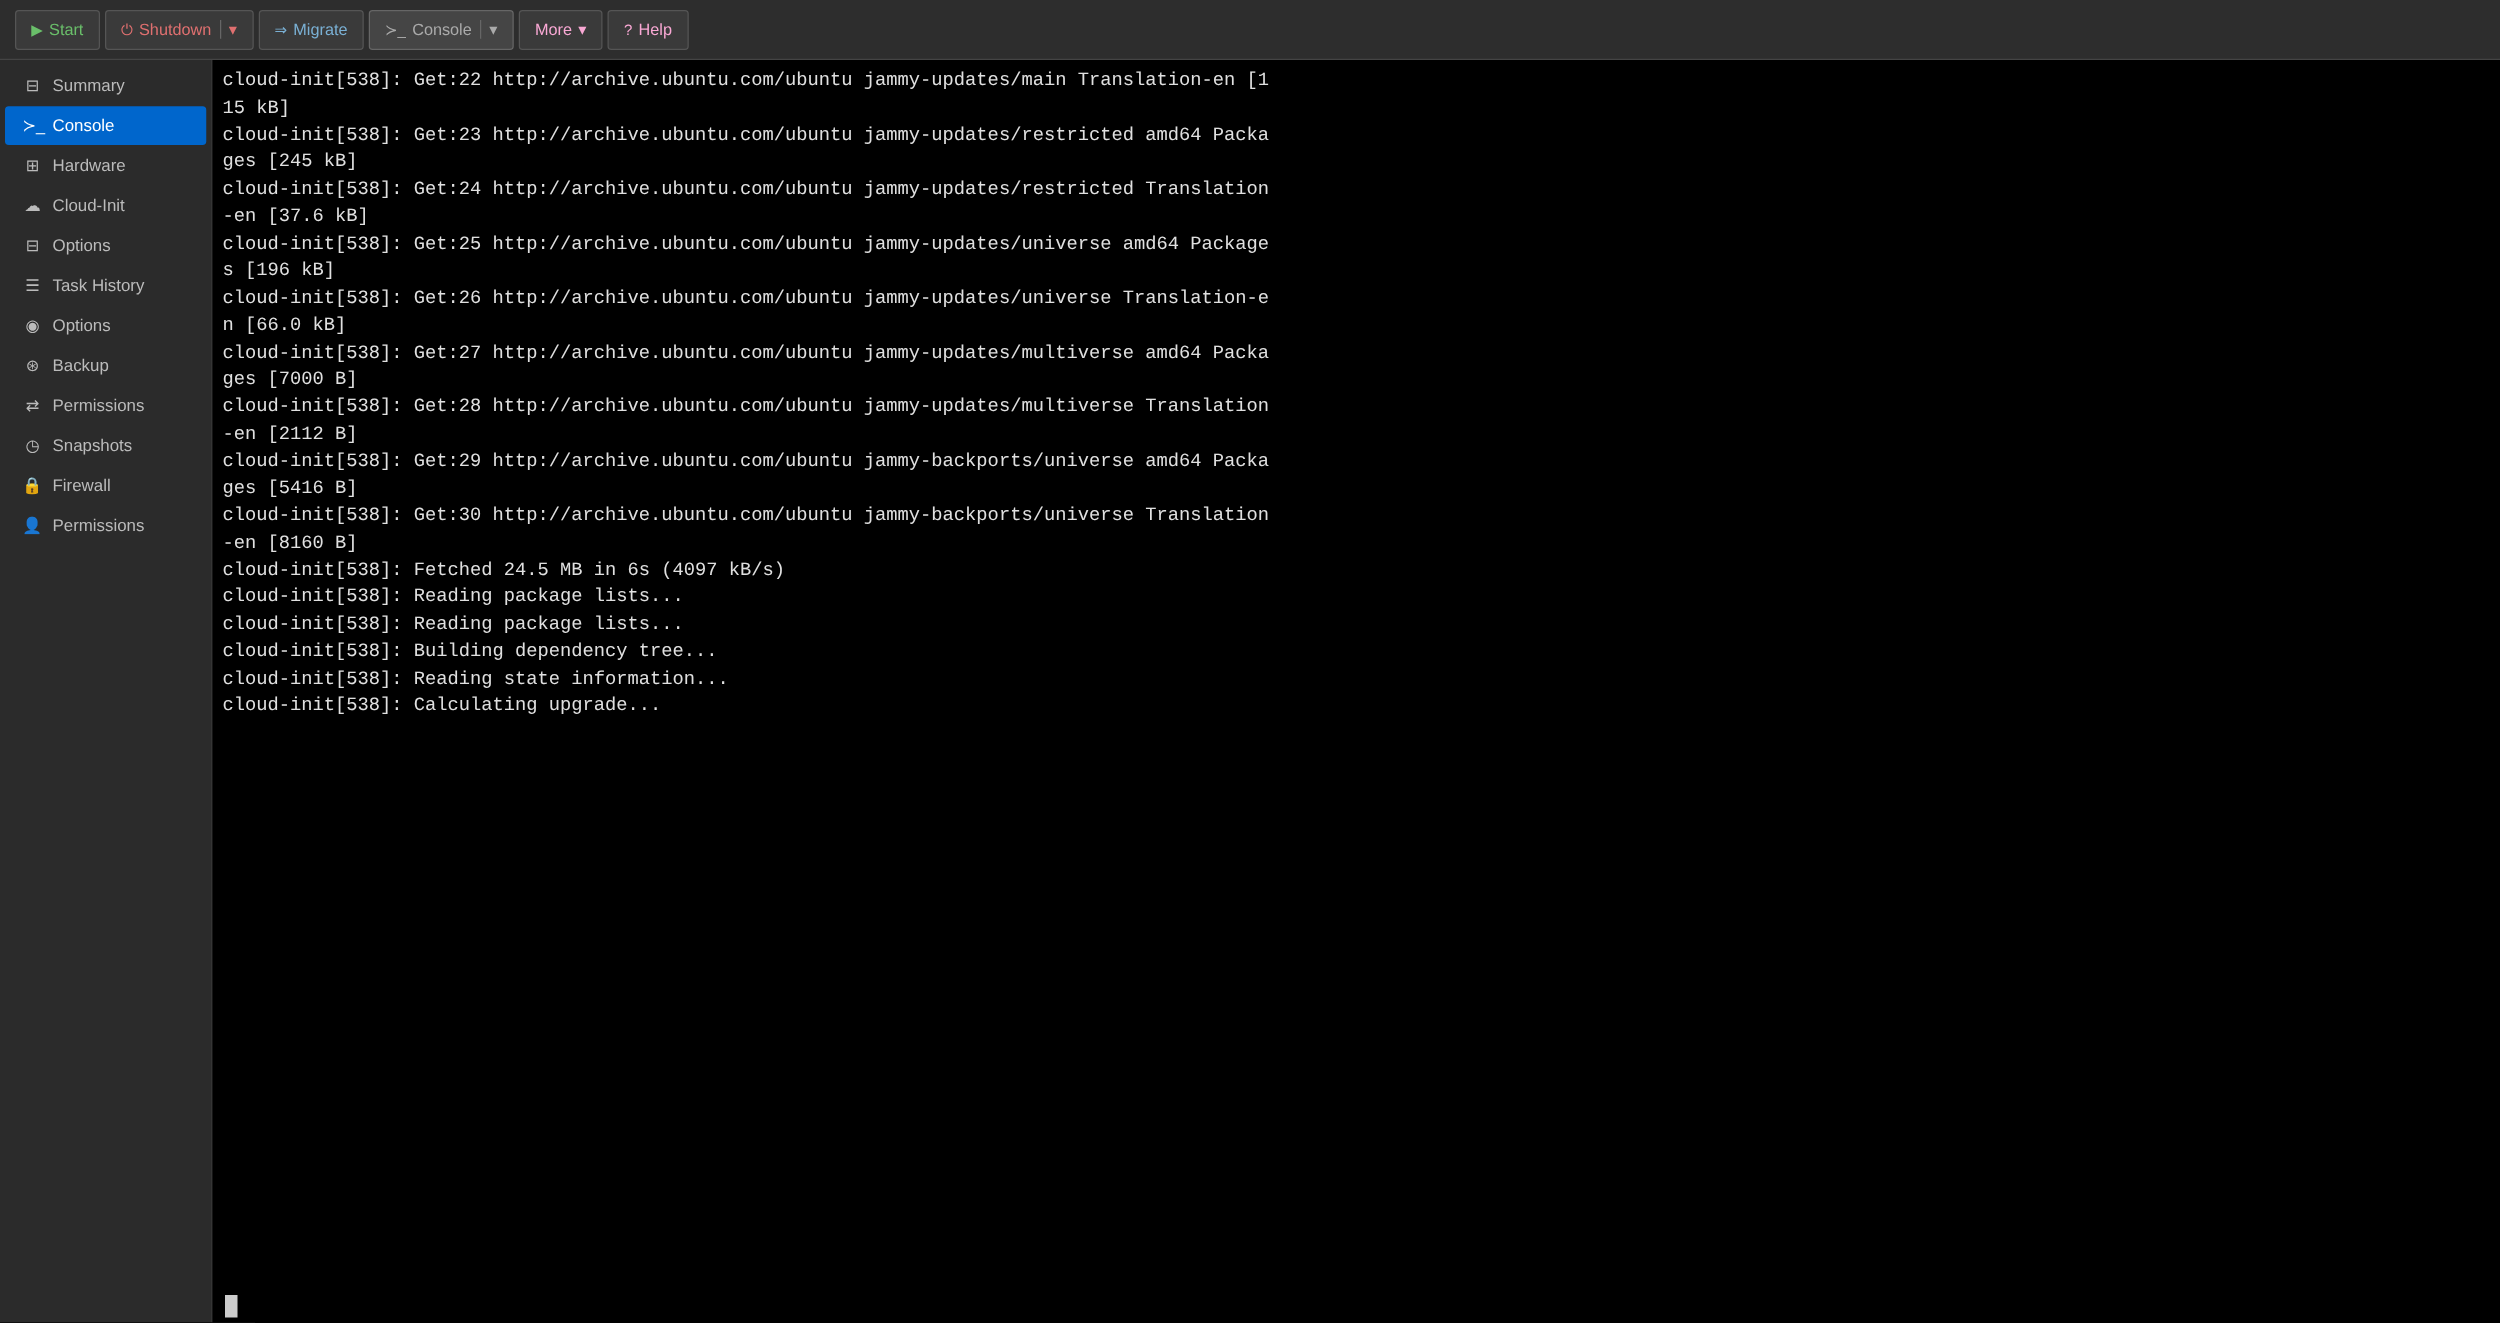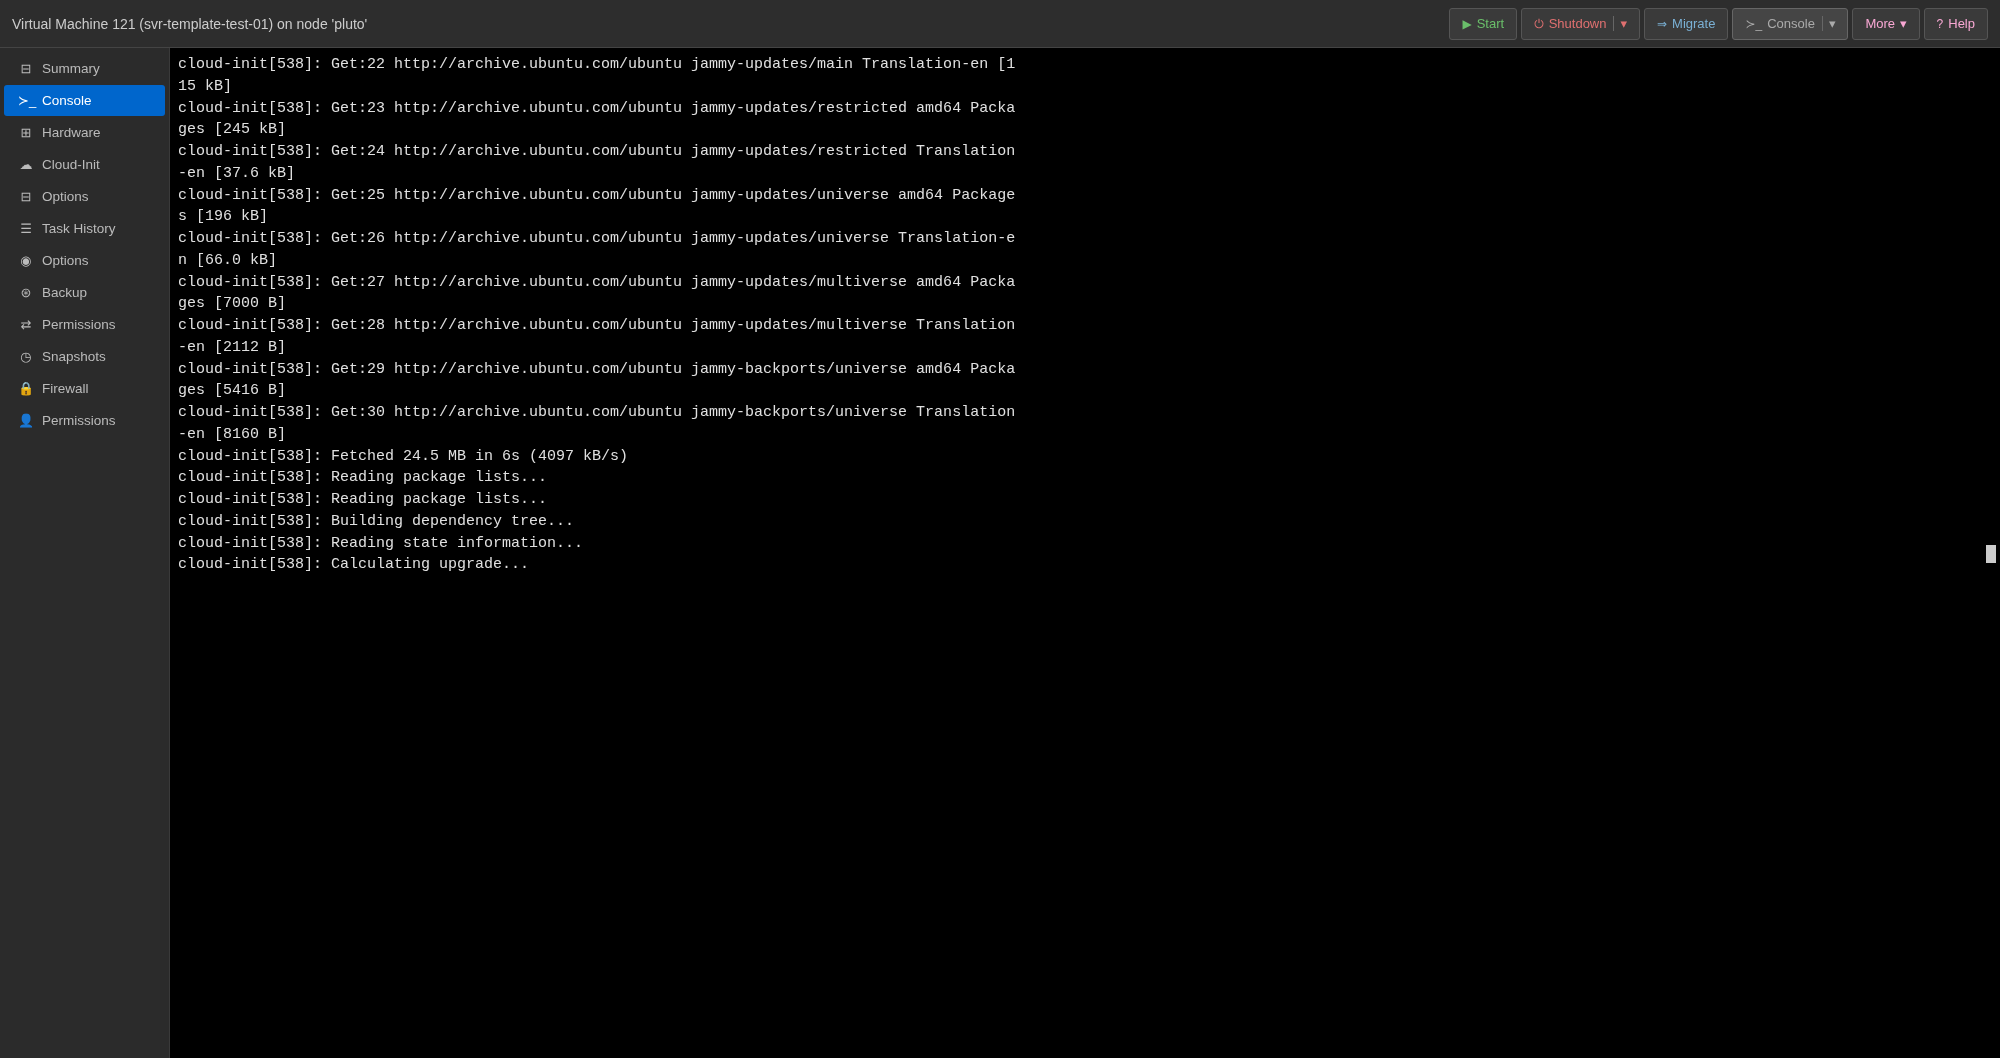--- a/index.html
+++ b/index.html
@@ -100,21 +100,21 @@
     
     .console-area {
       flex: 1;
       background: #000;
       overflow: hidden;
       font-family: 'Courier New', Courier, monospace;
       font-size: 15px;
       color: #e0e0e0;
       padding: 6px 4px 4px 8px;
       display: flex;
-      flex-direction: row;
+      flex-direction: column;
     }
     .console-output {
       flex: 1;
       overflow: hidden;
       white-space: pre;
       line-height: 1.45;
     }
     .console-cursor-line {
       display: flex;
       align-items: center;
@@ -130,21 +130,20 @@
     }
     @keyframes blink {
       0%, 100% { opacity: 1; }
       50% { opacity: 0; }
     }
   </style>
 </head>
 <body>
 
 <div class="topbar">
-  <span class="topbar-title">Virtual Machine 121 (svr-template-test-01) on node 'pluto'</span>
   <div class="topbar-actions">
     <button class="topbar-btn start-btn">
       <span class="btn-icon">▶</span>
       <span>Start</span>
     </button>
     <button class="topbar-btn shutdown-btn">
       <span class="btn-icon">⏻</span>
       <span>Shutdown</span>
       <span class="caret">▾</span>
     </button>

